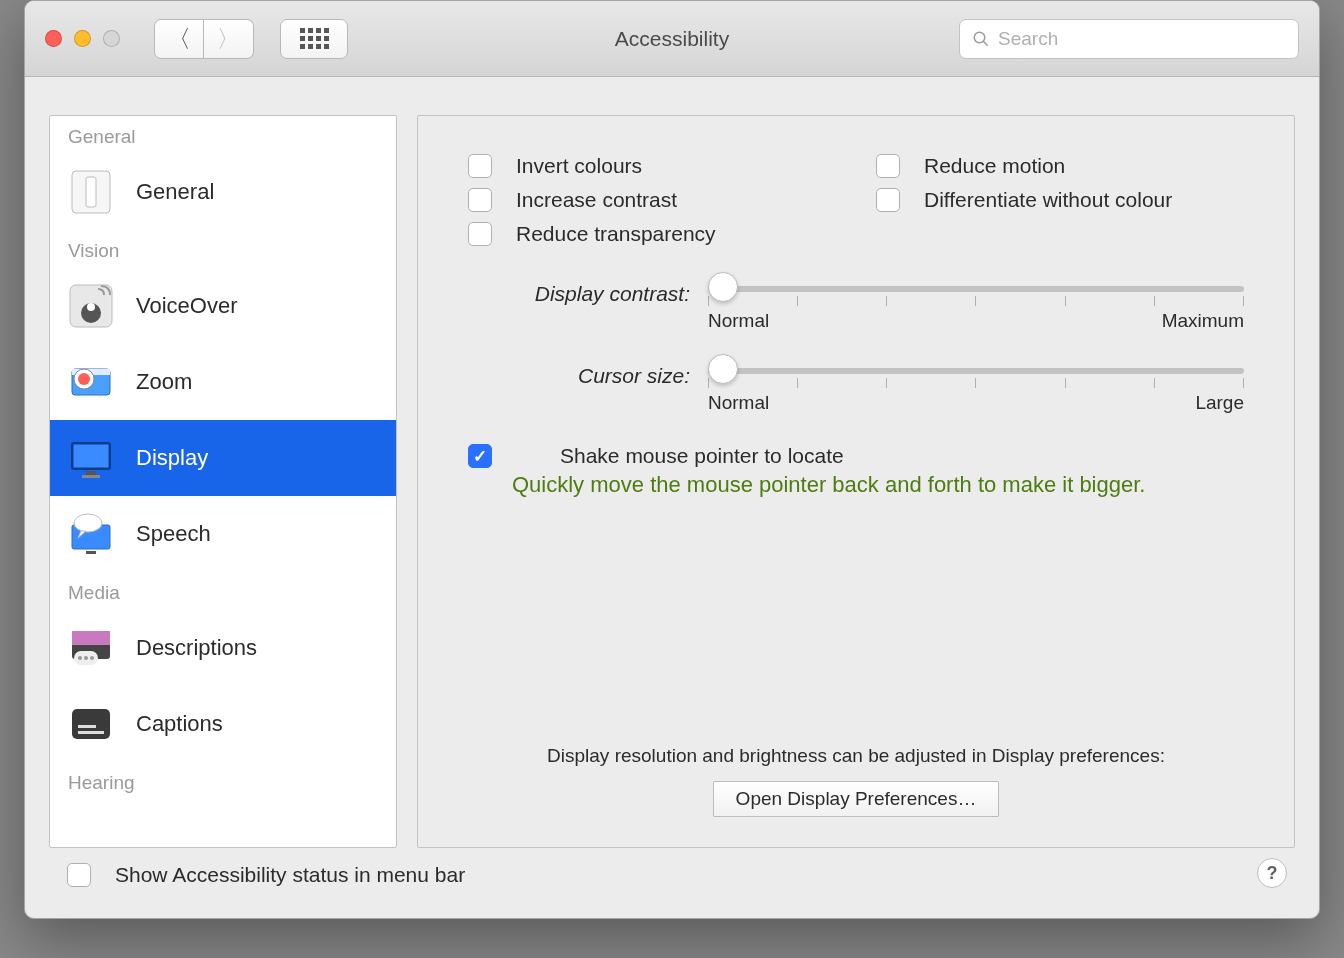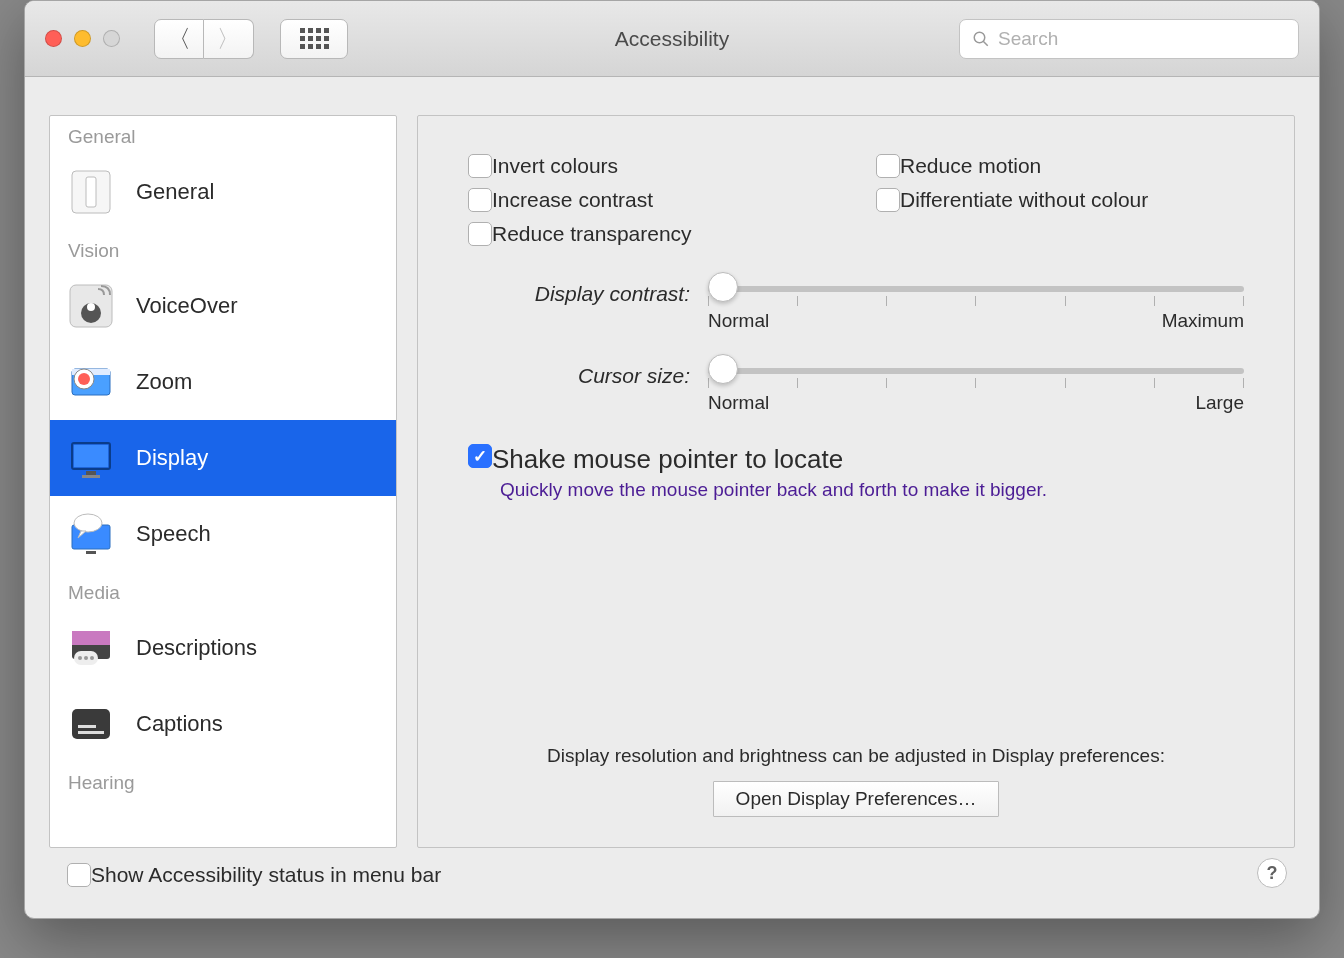--- a/index.html
+++ b/index.html
@@ -85,21 +85,21 @@
 .side-icon { width:46px; height:46px; display:flex; align-items:center; justify-content:center;}
 .side-icon svg { width:46px; height:46px;}
 
 .detail {
   flex:1; background:#ececec;
   border:1px solid #c3c3c3; border-radius:2px;
   padding: 38px 50px 20px 50px;
   position:relative;
 }
 .checks { display:grid; grid-template-columns: 1fr 1fr; gap:10px 40px; margin-bottom:34px;}
-.check-row { display:flex; align-items:flex-start; gap:0;}
+.check-row { display:flex; align-items:flex-end; gap:24px;}
 .checkbox {
   width:24px; height:24px; background:#fff; border:1px solid #b0b0b0; border-radius:5px;
   display:flex; align-items:center; justify-content:center; flex-shrink:0;
 }
 .checkbox.checked { background:#2970ff; border-color:#2970ff;}
 .checkbox.checked::after { content:"✓"; color:#fff; font-size:17px; font-weight:700;}
 .check-label { font-size:21px; color:#2b2b2b;}
 
 .slider-block { margin-top:10px; padding-left:20px;}
 .slider-row { display:flex; align-items:flex-start; margin-bottom:30px;}
@@ -109,22 +109,22 @@
 .knob {
   position:absolute; top:-14px; left:0;
   width:30px; height:30px; background:#fff; border:1px solid #bcbcbc; border-radius:50%;
   box-shadow:0 2px 4px rgba(0,0,0,.2);
 }
 .ticks { display:flex; justify-content:space-between; margin-top:4px;}
 .tick { width:1px; height:10px; background:#b0b0b0;}
 .track-labels { display:flex; justify-content:space-between; font-size:19px; color:#2b2b2b; margin-top:4px;}
 
 .shake-block { margin-top:30px; padding-left:0;}
-.shake-block .check-label { font-size:26px;}
-.shake-desc { font-size:19px; color:#4c1d95; margin-left:32px; margin-top:4px;}
+.shake-block .check-label { font-size:21px;margin-left:44px;}
+.shake-desc { font-size:22px; color:#4d7c0f; margin-left:44px; margin-top:4px;}
 
 .footer-block { position:absolute; bottom:30px; left:0; right:0; text-align:center;}
 .footer-text { font-size:19px; color:#2b2b2b; margin-bottom:14px;}
 .open-btn {
   display:inline-block;
   padding:6px 22px;
   background:linear-gradient(#ffffff,#f1f1f1);
   border:1px solid #bcbcbc; border-radius:1px;
   font-size:19px; color:#2b2b2b;
 }

